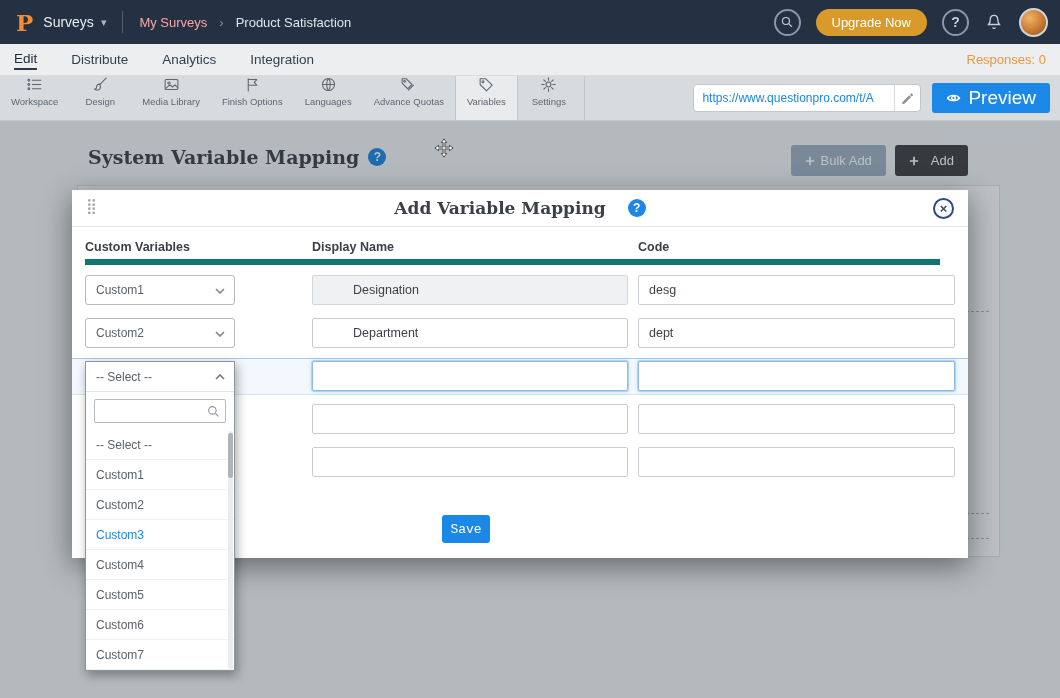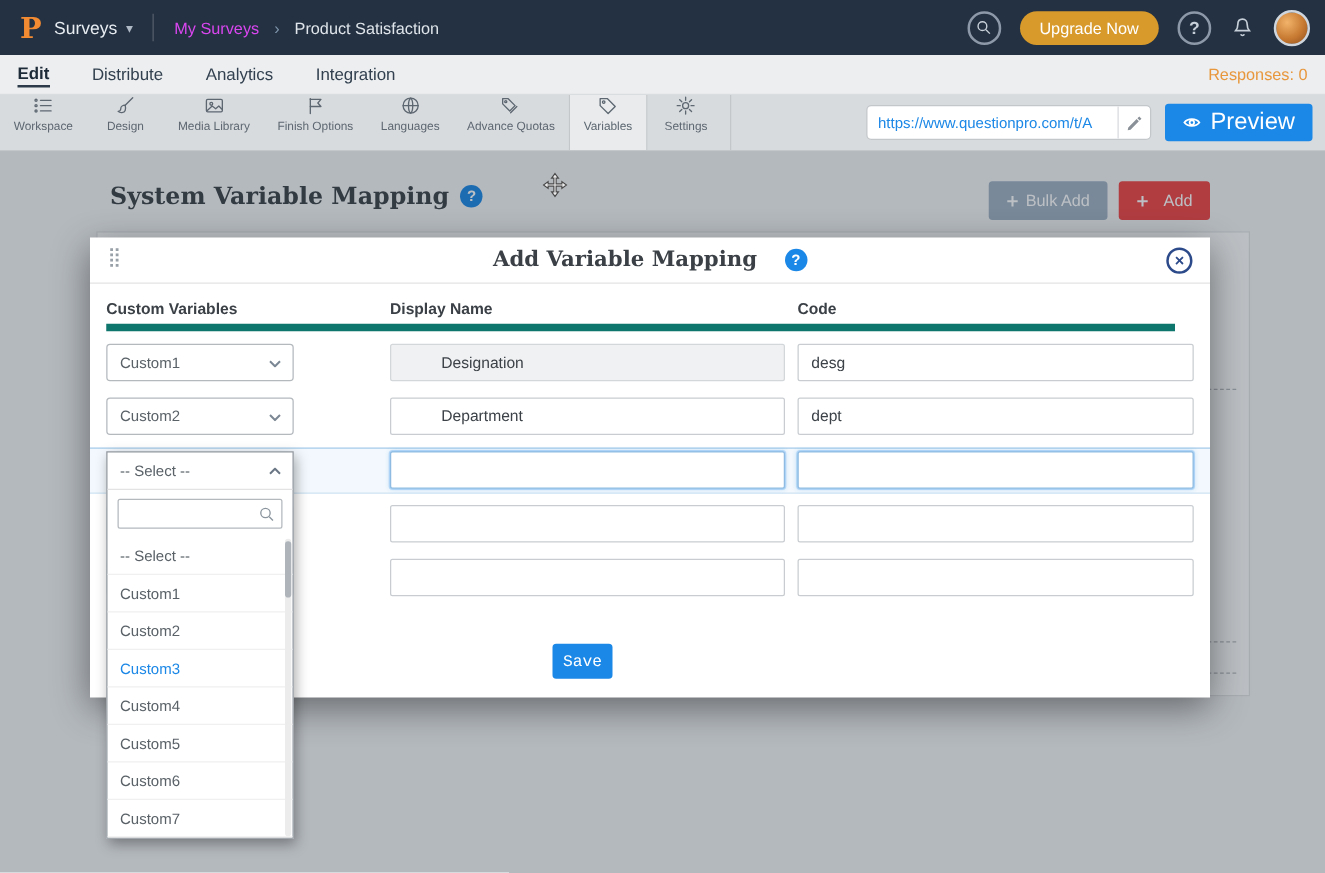--- a/index.html
+++ b/index.html
@@ -8,38 +8,38 @@
   .page { position:relative; width:1060px; height:698px; overflow:hidden; background:#f4f5f6; }
 
   
   .topbar { position:absolute; top:0; left:0; right:0; height:44px; background:#243142;
             display:flex; align-items:center; padding:0 12px; z-index:5; }
   .logo { color:#f28b32; font-size:23px; font-weight:bold; font-family:"DejaVu Serif", serif; margin:0 10px 0 4px; }
   .menu { color:#e8edf2; font-size:14px; display:flex; align-items:center; gap:7px; cursor:pointer; }
   .menu .caret { color:#aeb9c5; font-size:11px; }
   .tb-div { width:1px; height:22px; background:rgba(255,255,255,.22); margin:0 16px; }
   .crumb { display:flex; align-items:center; font-size:13px; }
-  .crumb-parent { color:#d946ef; cursor:pointer; }
+  .crumb-parent { color:#fca5a5; cursor:pointer; }
   .crumb-sep { color:#7f95ab; margin:0 12px; }
   .crumb-current { color:#dfe5ea; }
   .topbar-right { margin-left:auto; display:flex; align-items:center; gap:15px; }
   .icon-circle { width:27px; height:27px; border-radius:50%; border:2px solid #8d99a8; color:#c7d0d9;
                  display:flex; align-items:center; justify-content:center; font-size:14px; font-weight:bold; cursor:pointer; }
   .icon-circle svg, .bell svg { stroke:#c7d0d9; fill:none; stroke-width:1.6; }
   .upgrade-btn { background:#d79a2b; color:#fff; font-size:13px; padding:6px 16px; border:none;
                  border-radius:15px; cursor:pointer; font-family:inherit; }
   .bell { cursor:pointer; display:flex; align-items:center; }
   .avatar { width:29px; height:29px; border-radius:50%; border:2px solid #cfd6dd; cursor:pointer;
             background:radial-gradient(circle at 35% 32%, #f2b36a 0%, #c77a32 55%, #8f4e1c 100%); }
 
   
   .tabbar { position:absolute; top:44px; left:0; right:0; height:32px; background:#eceef0;
             display:flex; align-items:center; padding:0 14px; gap:34px; border-bottom:1px solid #dadde0; z-index:5; }
   .tab { font-size:13.5px; color:#32404f; cursor:pointer; padding:2px 0; }
-  .tab.active { font-weight:bold; color:#1d2a37; border-bottom:2px solid #2c3a49; }
+  .tab.active { font-weight:normal; color:#1d2a37; border-bottom:2px solid #2c3a49; }
   .responses { margin-left:auto; color:#e8973d; font-size:13px; }
 
   
   .toolbar { position:absolute; top:76px; left:0; right:0; height:45px; background:#d8dbde;
              display:flex; align-items:stretch; border-bottom:1px solid #c3c7ca; z-index:5; }
   .tool { padding:0 11px; display:flex; flex-direction:column; align-items:center; 
           gap:3px; color:#5d6771; cursor:pointer; min-width:62px; }
   .tool svg { width:17px; height:17px; stroke:#5d6771; fill:none; stroke-width:1.5; stroke-linecap:round; stroke-linejoin:round; }
   .tool .tlabel { font-size:9.5px; color:#5d6771; white-space:nowrap; }
   .tool.active { background:#e9ebed; border-left:1px solid #c3c7ca; border-right:1px solid #c3c7ca; }
@@ -59,21 +59,21 @@
   .content { position:absolute; top:121px; left:0; right:0; bottom:0; background:#f4f5f6; }
   .content-head { position:absolute; top:25px; left:88px; display:flex; align-items:center; gap:9px; }
   .content-title { font-family:"DejaVu Serif", serif; font-weight:bold; font-size:19px; color:#3a4046; }
   .help-badge { width:18px; height:18px; border-radius:50%; background:#1b87e6; color:#fff; font-size:12px;
                 font-weight:bold; display:flex; align-items:center; justify-content:center; cursor:pointer; }
   .head-buttons { position:absolute; top:24px; right:92px; display:flex; gap:9px; }
   .hbtn { height:31px; border:none; border-radius:3px; color:#fff; font-size:13px; padding:0 14px;
           display:flex; align-items:center; gap:6px; cursor:pointer; font-family:inherit; }
   .hbtn svg { width:10px; height:10px; stroke:#fff; stroke-width:2; }
   .hbtn.bulk { background:#9fb0c3; }
-  .hbtn.add { background:#ef4444;gap:12px; }
+  .hbtn.add { background:#404040;gap:12px; }
   .bg-panel { position:absolute; top:64px; left:77px; width:923px; height:372px; background:#fff; border:1px solid #e2e4e6; }
   .dash { position:absolute; left:10px; right:10px; border-top:1px dashed #b8bcc0; }
 
   .overlay { position:absolute; top:121px; left:0; right:0; bottom:0; background:rgba(33,45,60,0.30); z-index:10; }
 
   
   .modal { position:absolute; left:72px; top:190px; width:896px; height:368px; background:#fff;
            box-shadow:0 8px 28px rgba(0,0,0,.45); z-index:20; }
   .modal-header { height:37px; border-bottom:1px solid #e4e4e4; display:flex; align-items:center; position:relative; }
   .drag-handle { position:absolute; left:14px; top:8px; color:#98a0a8; font-size:15px; cursor:move; line-height:1; }

